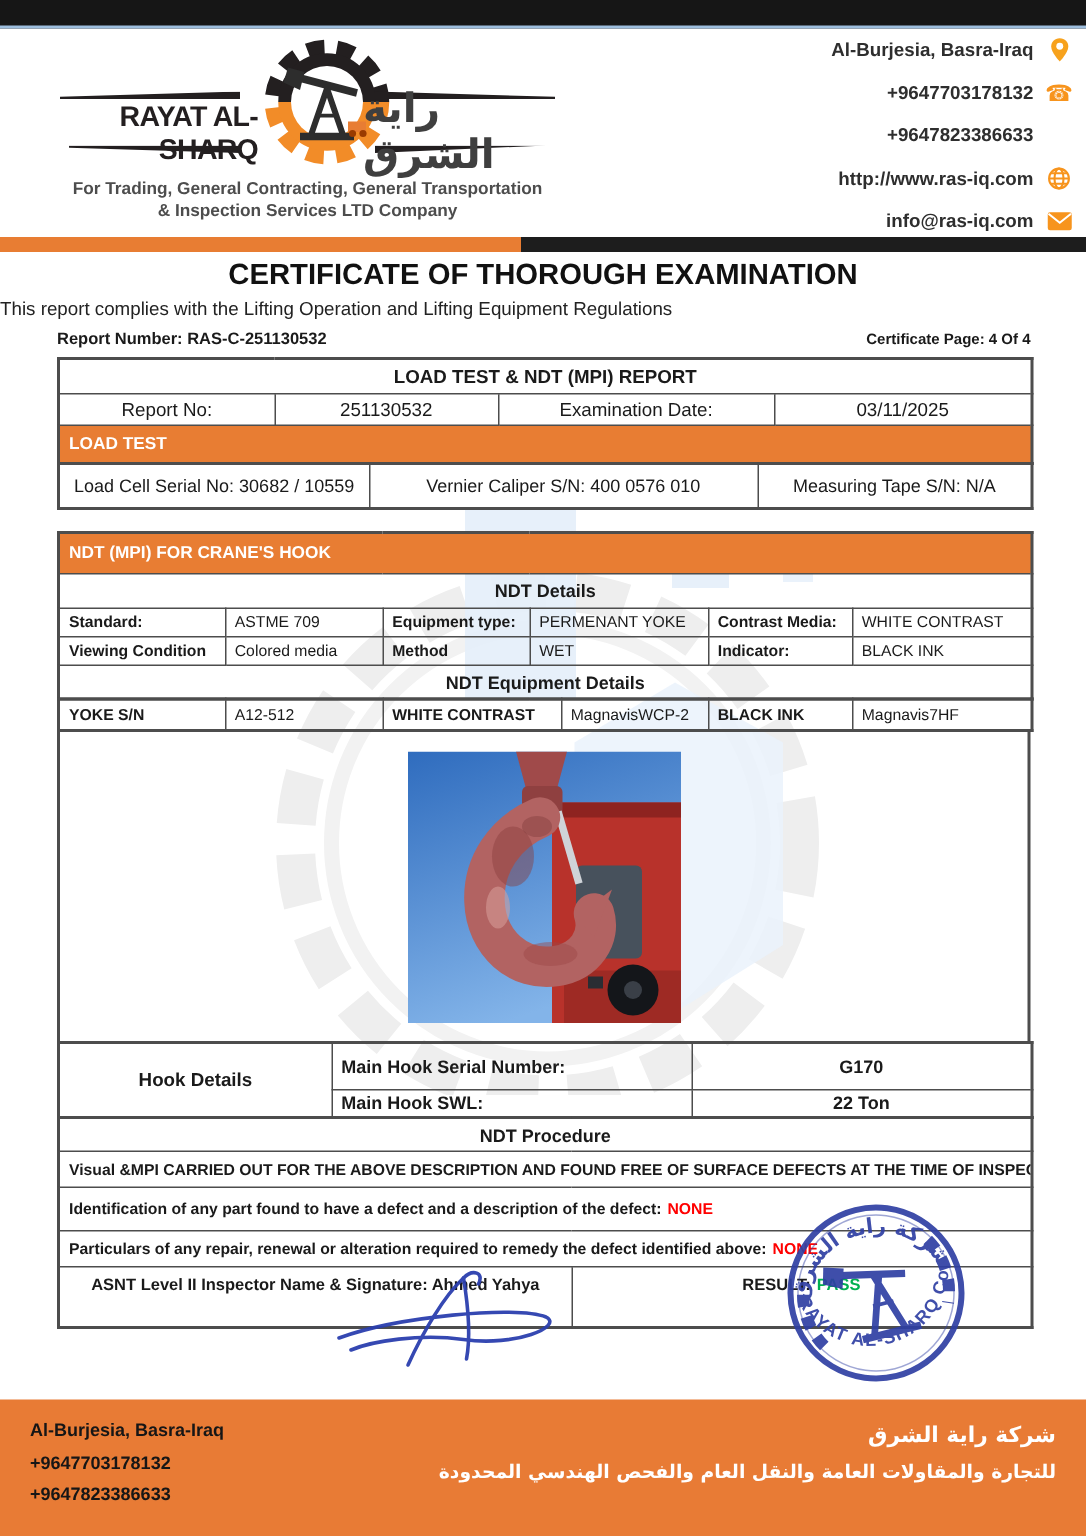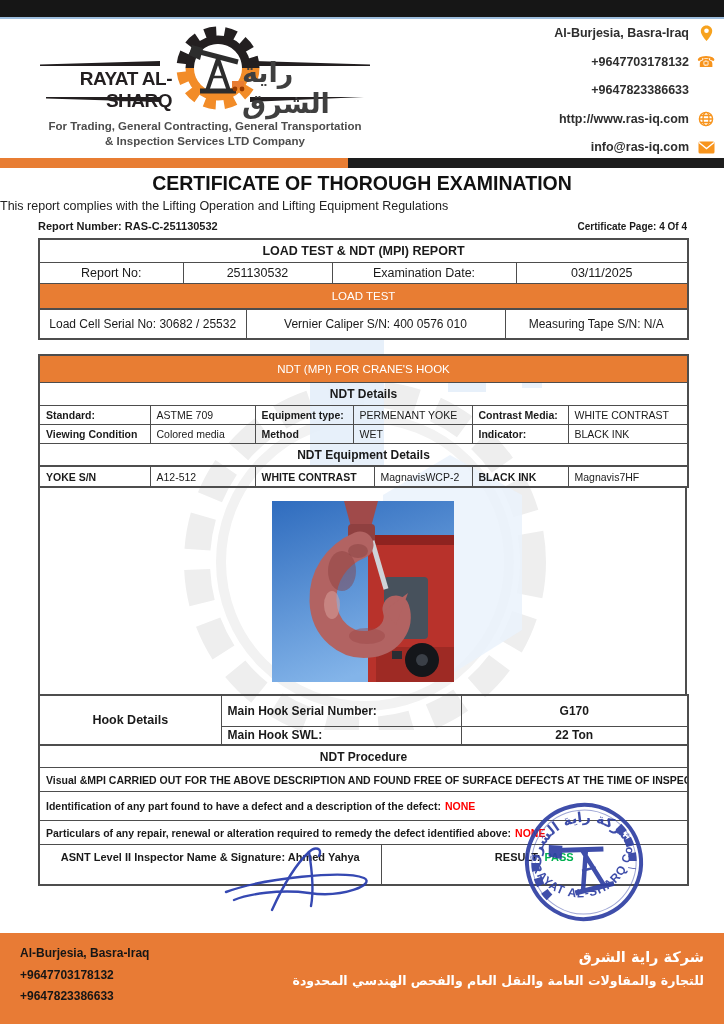--- a/index.html
+++ b/index.html
@@ -38,21 +38,21 @@
 
   .meta{position:absolute;left:38px;top:220px;width:649px;display:flex;justify-content:space-between;align-items:flex-end;}
   .meta .rn{font-size:11px;font-weight:bold;}
   .meta .cp{font-size:10px;font-weight:bold;}
 
   
   .tables{position:absolute;left:38px;top:238px;width:649px;z-index:1;}
   table{border-collapse:collapse;table-layout:fixed;width:649px;border:2px solid #4d4d4d;}
   table + table{margin-top:-2px;}
   td{border:1px solid #4d4d4d;padding:1px 6px;vertical-align:middle;font-size:11px;overflow:hidden;white-space:nowrap;}
-  .band{background:#E87D33;color:#fff;font-weight:normal;text-align:center;font-size:11.5px;height:22px;}
+  .band{background:#E87D33;color:#fff;font-weight:bold;text-align:left;font-size:11.5px;height:22px;}
   .sect{font-weight:bold;text-align:center;font-size:12px;height:19px;}
   .c{text-align:center;}
   .b{font-weight:bold;}
   .v{font-weight:normal;margin-left:16px;}
   .red{color:#FF0000;font-weight:bold;margin-left:4px;}
   .green{color:#00B050;font-weight:bold;margin-left:4px;}
   .smallrow td{font-size:10.5px;}
 
   .photo-cell{height:204px;text-align:center;}
   .photo{width:182px;height:181px;margin:0 auto;display:block;}
@@ -205,21 +205,21 @@
     </tbody>
       </table>
     <table>
       <colgroup>
           <col style="width:207px">
           <col style="width:259px">
           <col style="width:183px">
         </colgroup>
       <tbody>
           <tr style="height:30px">
-        <td class="c" style="font-size:12px">Load Cell Serial No: 30682 / 25532</td>
+        <td class="c" style="font-size:12px">Load Cell Serial No: 30682 / 10559</td>
         <td class="c" style="font-size:12px">Vernier Caliper S/N: 400 0576 010</td>
         <td class="c" style="font-size:12px">Measuring Tape S/N: N/A</td>
       </tr>
     </tbody>
       </table>
 
     <table style="margin-top:14px">
       <colgroup>
           <col style="width:111px">
           <col style="width:105px">

